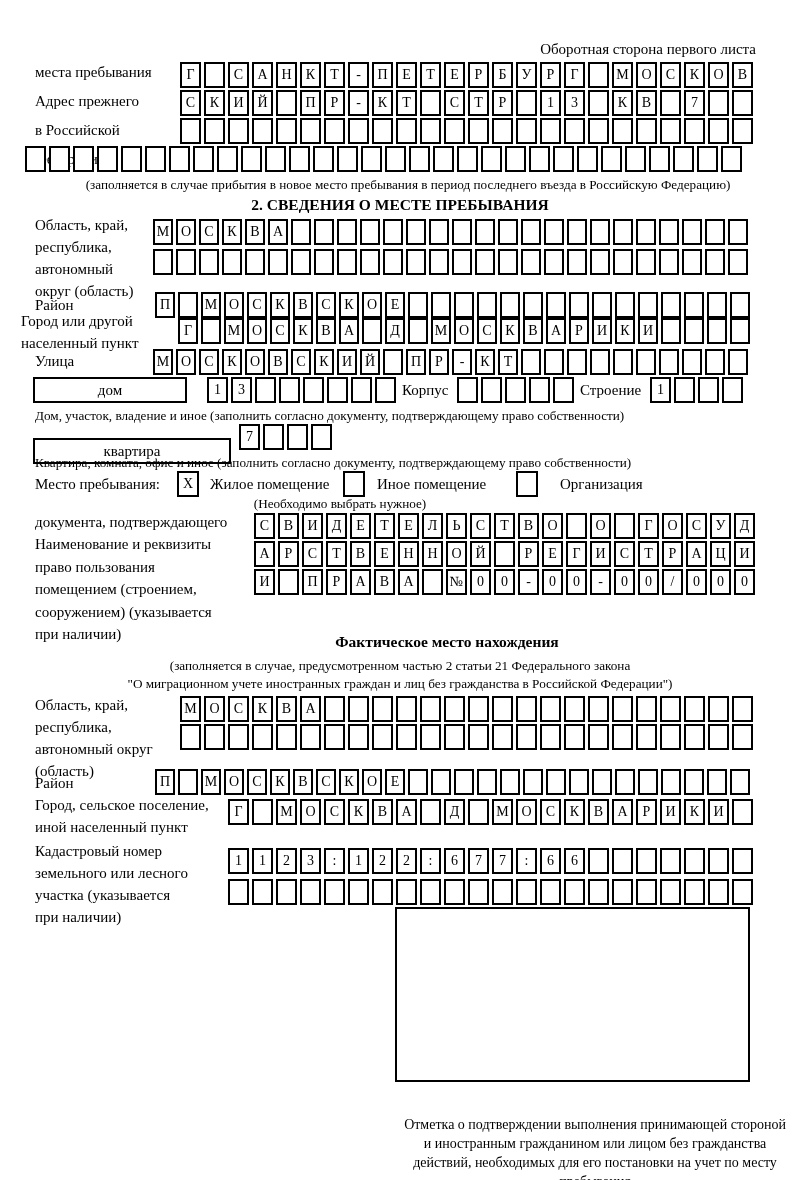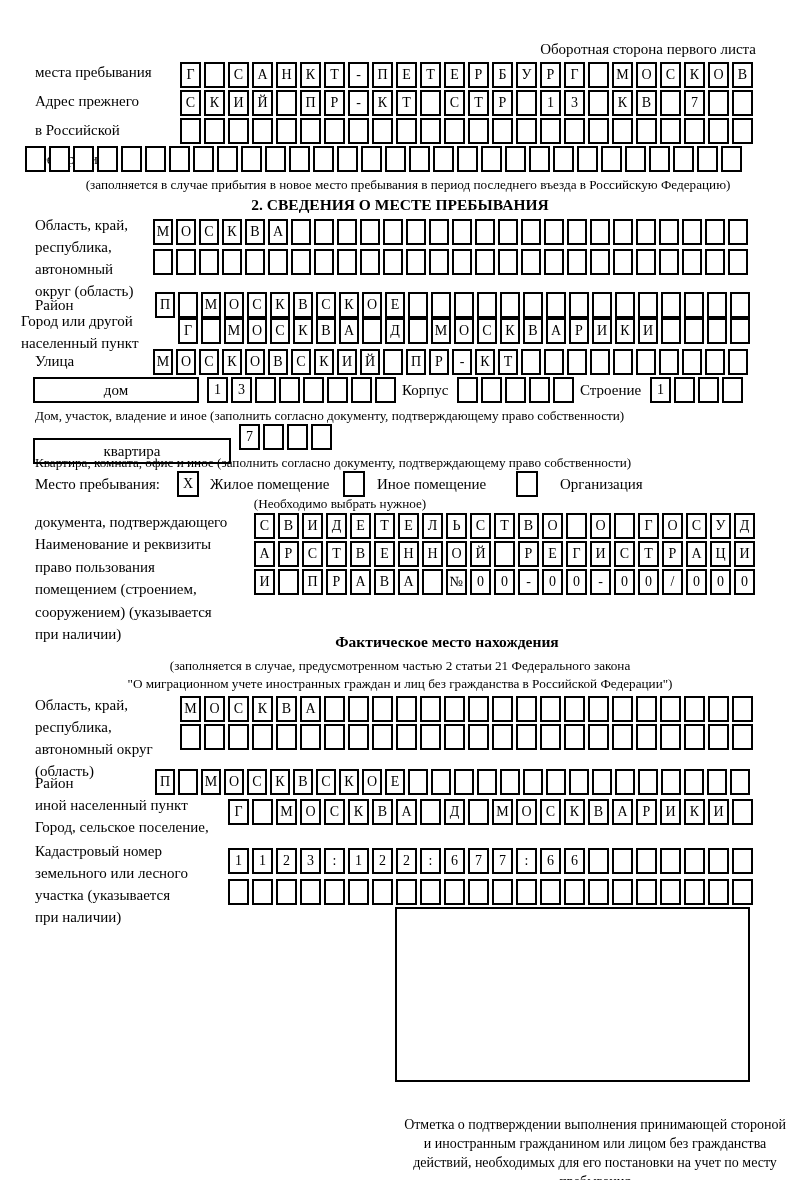--- a/index.html
+++ b/index.html
@@ -291,21 +291,21 @@
     <div class="c"></div>
     <div class="c"></div>
     <div class="c"></div>
     <div class="c"></div>
     <div class="c"></div>
     <div class="c"></div>
     <div class="c"></div>
     <div class="c"></div>
   </div>
 
-<div class="abs lblbox" style="top:377px;left:33px;width:166px;text-align:center;">дом</div>
+<div class="abs lblbox" style="top:377px;left:33px;width:154px;text-align:center;">дом</div>
 <div class="abs cells" style="top:377px;left:207px;">
     <div class="c">1</div>
     <div class="c">3</div>
     <div class="c"></div>
     <div class="c"></div>
     <div class="c"></div>
     <div class="c"></div>
     <div class="c"></div>
     <div class="c"></div>
   </div>
@@ -509,22 +509,22 @@
     <div class="c"></div>
     <div class="c"></div>
     <div class="c"></div>
     <div class="c"></div>
     <div class="c"></div>
     <div class="c"></div>
     <div class="c"></div>
   </div>
 
 <div class="abs lbl" style="top:794px;left:35px;width:190px;">
+    <div>Город, сельское поселение,</div>
     <div>иной населенный пункт</div>
-    <div>Город, сельское поселение,</div>
   </div>
 <div class="abs cells" style="top:799px;left:228px;">
     <div class="c">Г</div>
     <div class="c"></div>
     <div class="c">М</div>
     <div class="c">О</div>
     <div class="c">С</div>
     <div class="c">К</div>
     <div class="c">В</div>
     <div class="c">А</div>

